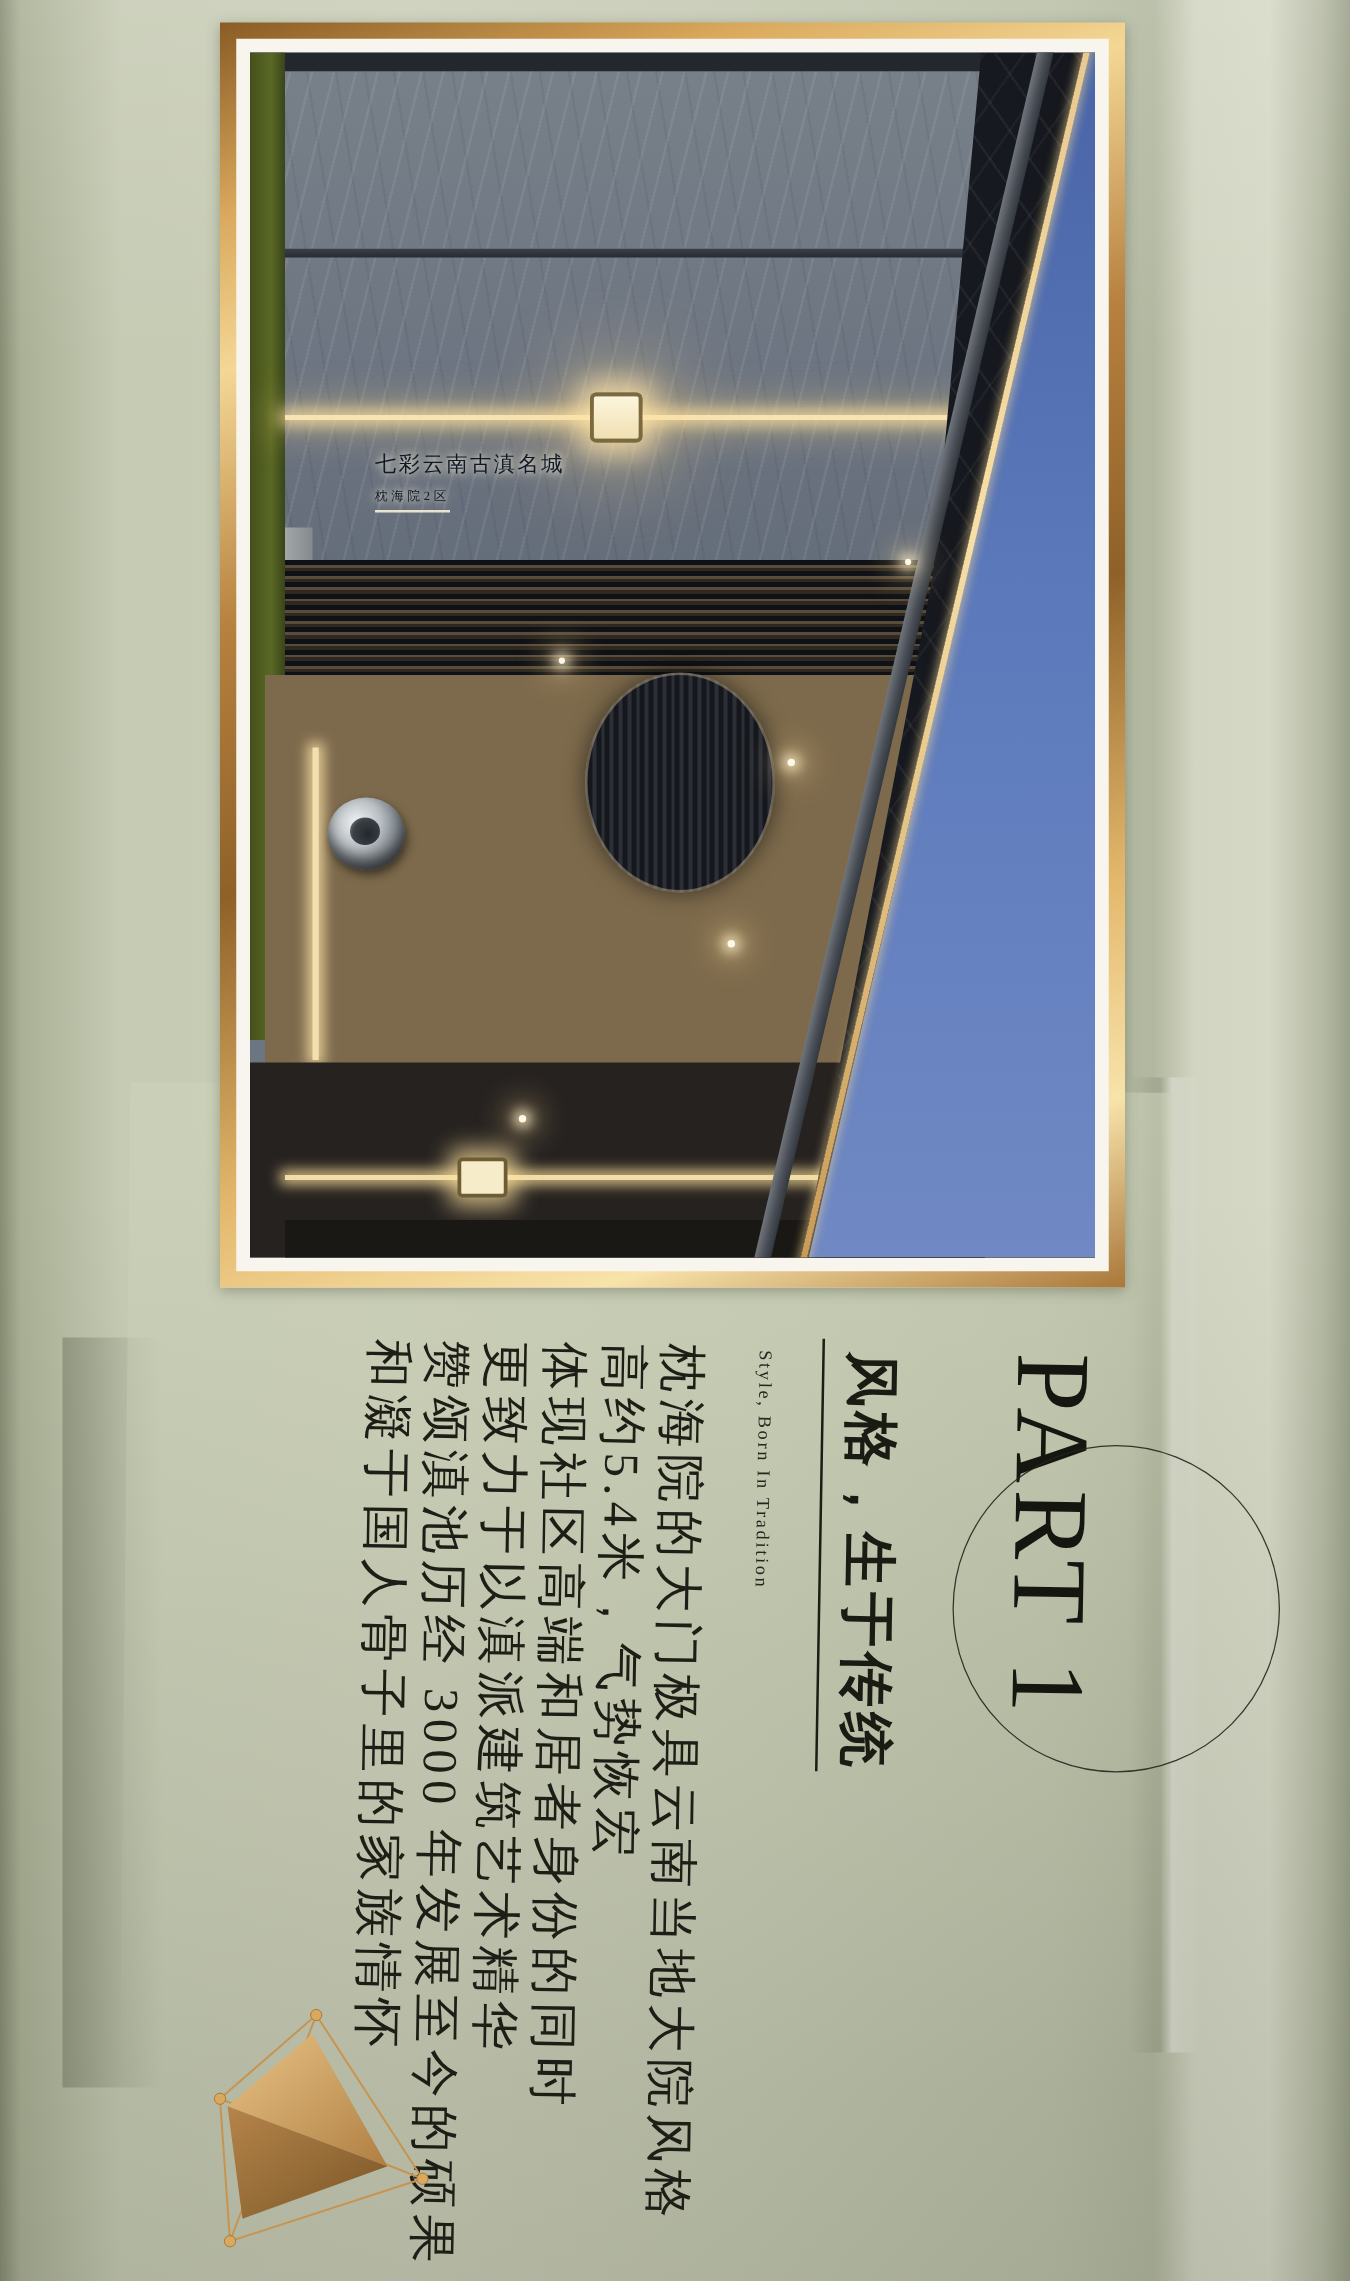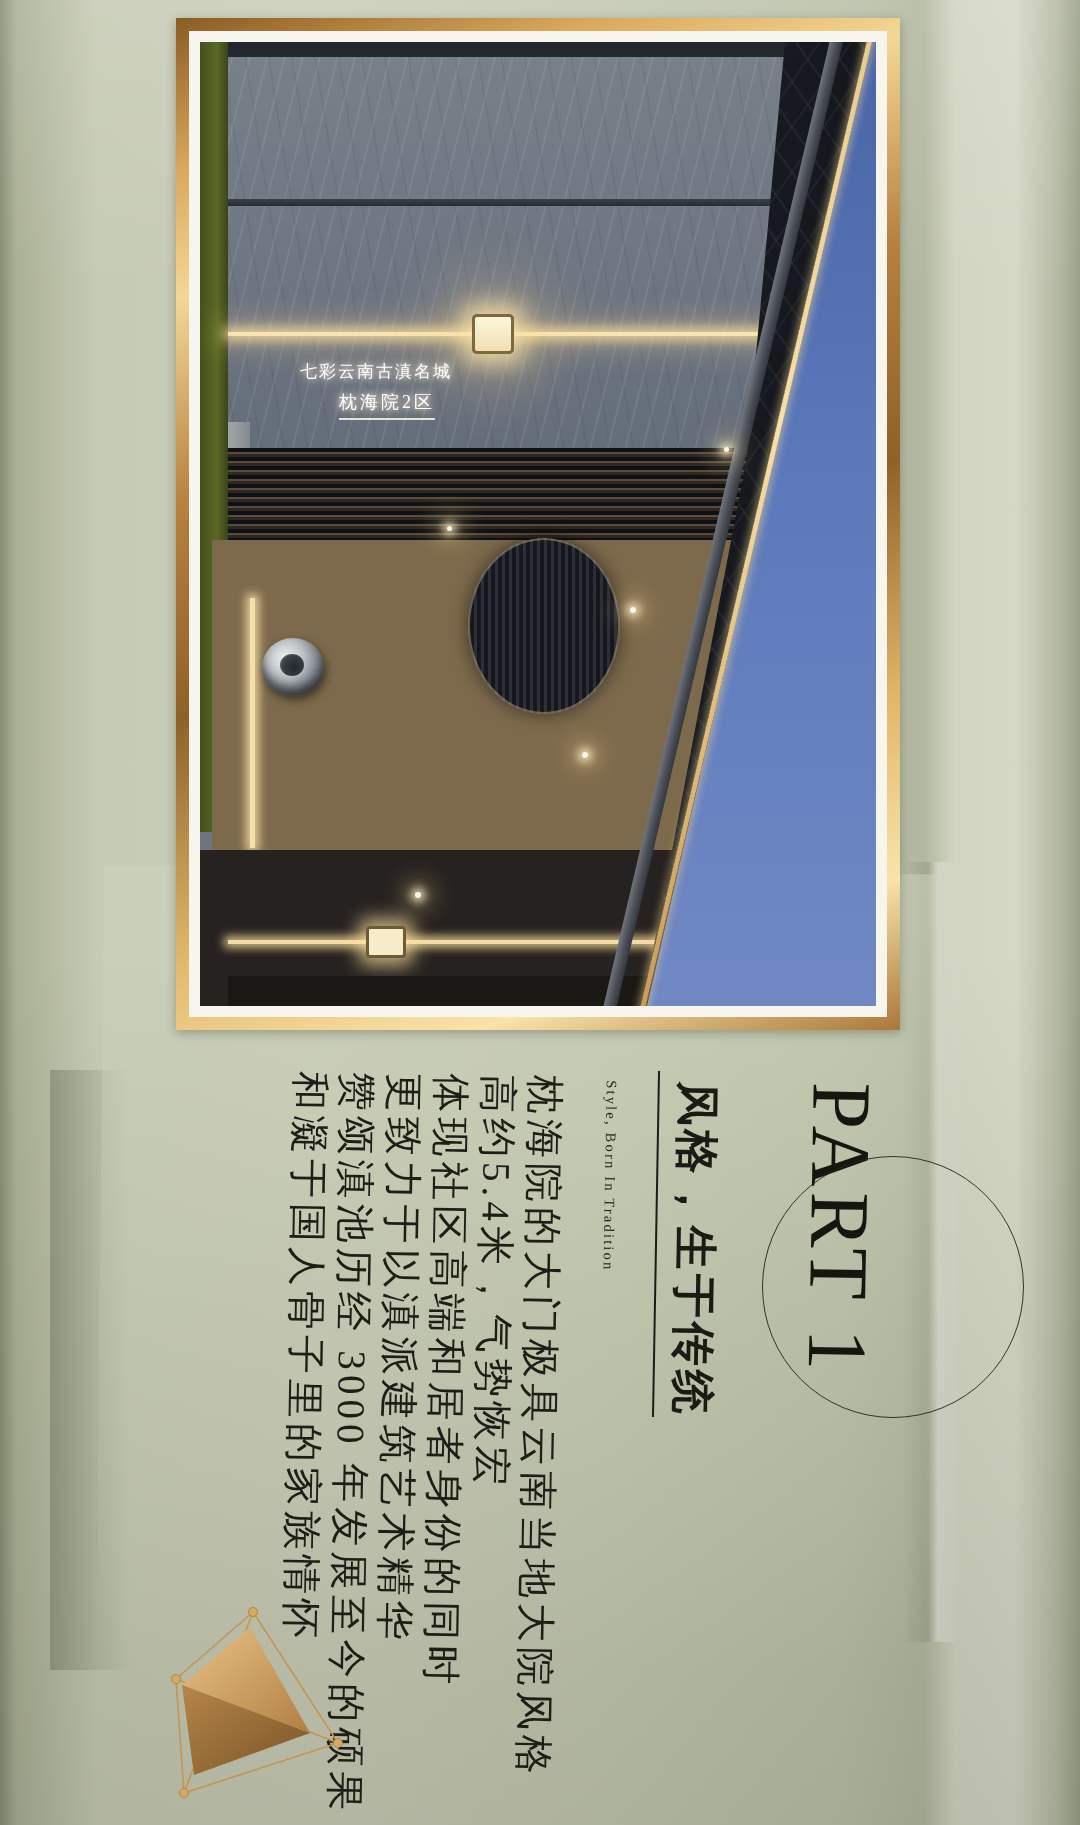--- a/index.html
+++ b/index.html
@@ -30,26 +30,26 @@
   .p-topstrip{position:absolute;left:0;top:0;width:100%;height:15px;background:#23272e;}
   .p-reveal{position:absolute;left:28px;top:157px;right:0;height:7px;background:linear-gradient(180deg,#3b4049,#272b33);}
   .p-grass{position:absolute;left:0;top:0;width:28px;height:790px;
     background:linear-gradient(90deg,#44501b 0%,#5a6824 60%,#39451a 100%);}
   .p-path{position:absolute;left:28px;top:380px;width:22px;height:430px;background:linear-gradient(90deg,#a2a7a8,#84898c);}
   .p-glowline{position:absolute;left:28px;top:290px;right:80px;height:4px;background:#f7e3b4;
     box-shadow:0 0 12px 4px rgba(255,228,160,.85),0 0 30px 10px rgba(255,214,130,.35);}
   .p-lamp{position:absolute;left:272px;top:272px;width:42px;height:40px;border-radius:5px;
     background:linear-gradient(180deg,#fdf6dd,#f0dfb2);border:3px solid #7d6a3c;
     box-shadow:0 0 22px 10px rgba(255,230,170,.75),0 0 60px 28px rgba(255,215,140,.30);}
-  .p-sign{position:absolute;left:100px;top:318px;width:150px;text-align:center;color:#ffffff;}
+  .p-sign{position:absolute;left:100px;top:318px;width:150px;text-align:left;color:#0f172a;}
   .p-sign .l1{font-size:17px;letter-spacing:2px;white-space:nowrap;
     text-shadow:0 0 6px rgba(255,250,225,.95),0 0 14px rgba(255,240,190,.7);}
-  .p-sign .l2{display:inline-block;margin-top:7px;font-size:18px;letter-spacing:3px;padding-bottom:4px;
+  .p-sign .l2{display:inline-block;margin-top:7px;font-size:10px;letter-spacing:3px;padding-bottom:4px;
     border-bottom:2px solid rgba(255,248,225,.85);white-space:nowrap;
-    text-shadow:0 0 6px rgba(255,250,225,.95),0 0 14px rgba(255,240,190,.7);margin-left:24px;}
+    text-shadow:0 0 6px rgba(255,250,225,.95),0 0 14px rgba(255,240,190,.7);}
   .p-slats{position:absolute;left:28px;top:406px;width:600px;height:94px;
     background:repeating-linear-gradient(180deg,#0e1116 0 4px,#5a4c3a 4px 6px,#2e2820 6px 9px);}
   .p-slats2{position:absolute;left:56px;top:500px;width:180px;height:46px;
     background:repeating-linear-gradient(180deg,#101317 0 3px,#3c352b 3px 5px,#1d1a15 5px 8px);}
   .p-floor{position:absolute;left:12px;top:498px;width:560px;height:368px;
     background:
       repeating-linear-gradient(96deg,rgba(0,0,0,.22) 0 2px,rgba(0,0,0,0) 2px 40px),
       repeating-linear-gradient(8deg,rgba(0,0,0,.12) 0 2px,rgba(0,0,0,0) 2px 64px),
       linear-gradient(105deg,#a78e64 0%,#8a755２ 35%,#71604５ 60%,#4a3f31 95%);
     background-color:#7d6a4c;}

